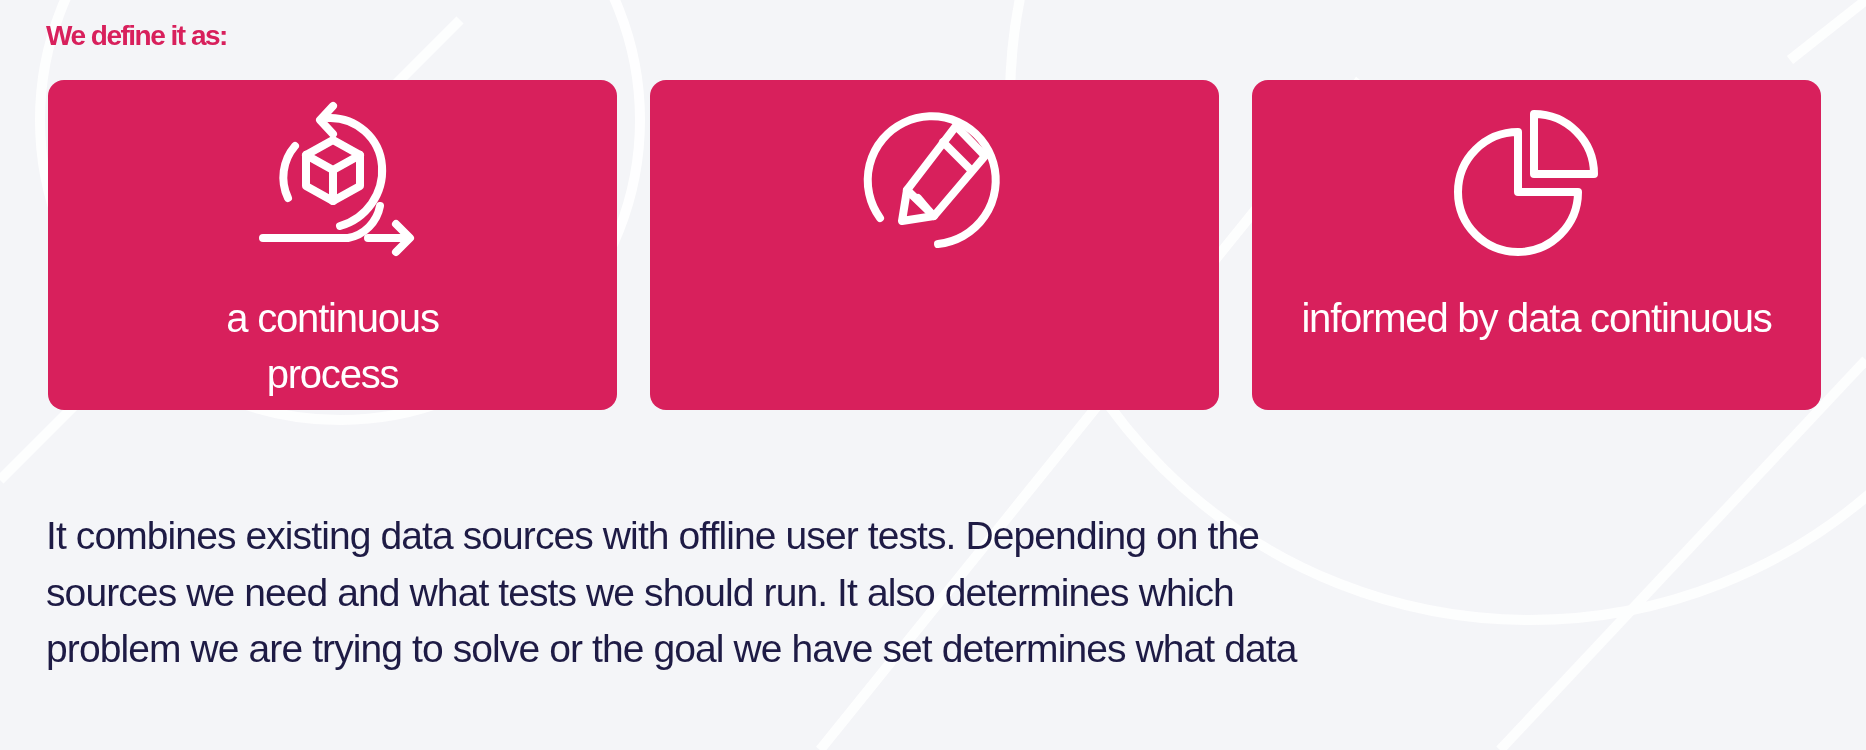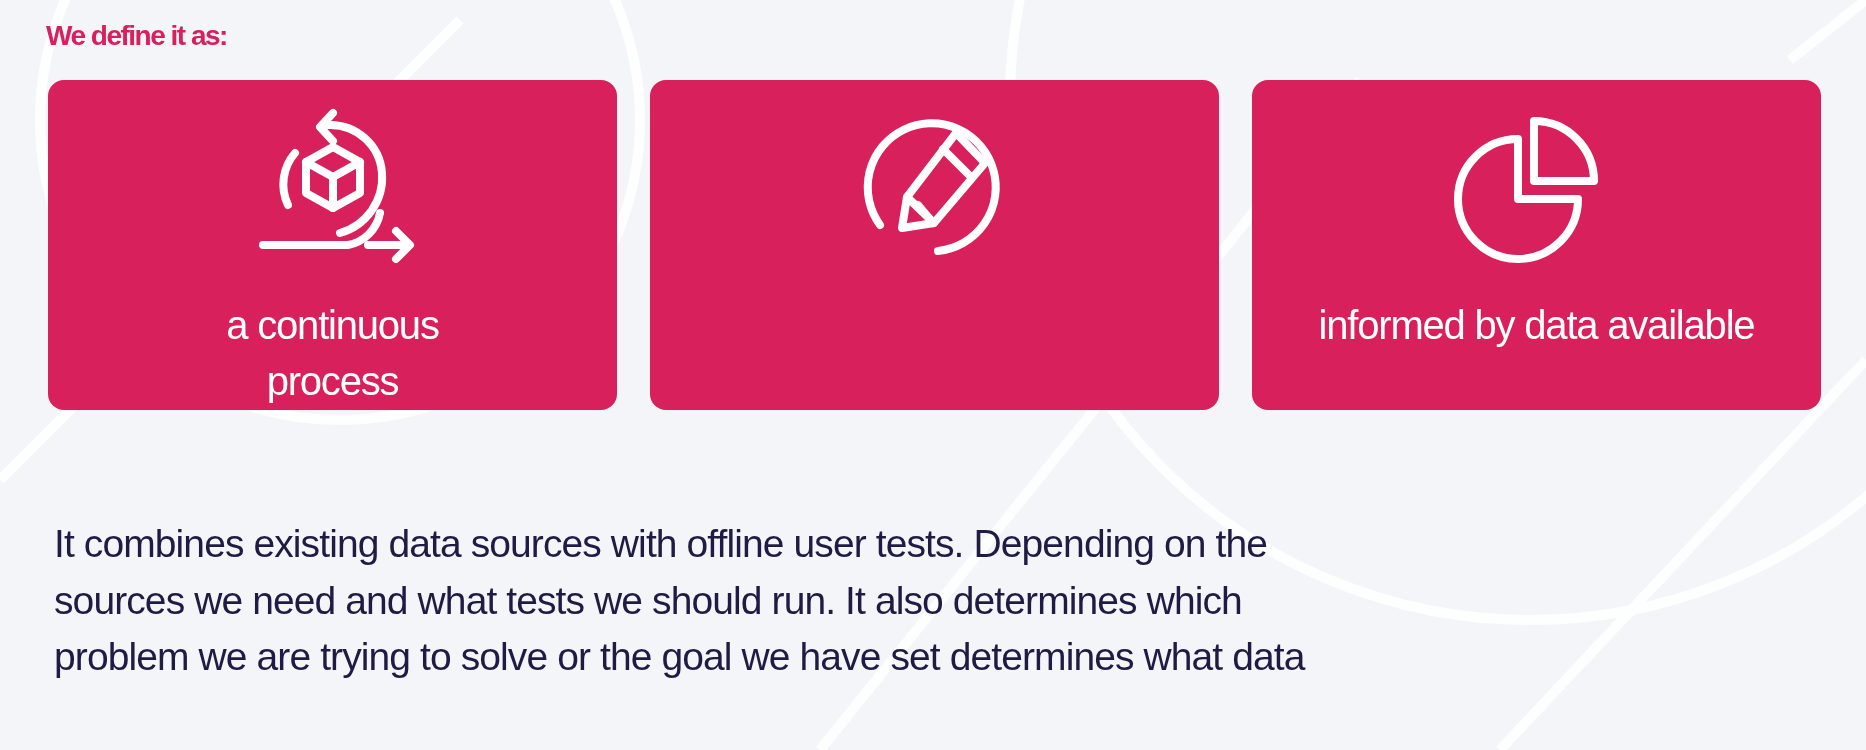--- a/index.html
+++ b/index.html
@@ -11,29 +11,29 @@
     .bg-deco { position: absolute; inset: 0; pointer-events: none; }
     .heading {
       position: absolute; left: 46px; top: 12px; margin: 0;
       font-size: 28px; font-weight: 800; letter-spacing: -1.5px;
       color: #d8205c; line-height: 48px;
     }
     .cards { position: absolute; left: 48px; top: 80px; display: flex; gap: 33px; }
     .card {
       width: 569px; height: 330px; background: #d8205c; border-radius: 16px;
       display: flex; flex-direction: column; align-items: center; box-sizing: border-box;
-      padding-top: 25px;
+      padding-top: 18px;
     }
     .card-icon { width: 170px; height: 170px; display: block; }
     .card-label {
       margin-top: 22px; color: #ffffff; font-size: 40px; font-weight: 500;
       letter-spacing: -1.2px; text-align: center; line-height: 56px;
     }
     .body-text {
-      position: absolute; left: 46px; top: 508px; width: 1480px; margin: 8px;
+      position: absolute; left: 46px; top: 508px; width: 1480px; margin: 0;
       color: #1e1b45; font-size: 39px; font-weight: 500; letter-spacing: -0.9px;
       line-height: 56.5px;
     }
     .line { display: block; white-space: nowrap; }
   </style>
 </head>
 <body>
 
 <svg class="bg-deco" width="1866" height="750" viewBox="0 0 1866 750">
   <g stroke="#ffffff" stroke-width="10" fill="none" opacity="0.9">
@@ -76,21 +76,21 @@
       <line x1="57" y1="92" x2="84" y2="118"></line>
     </svg>
   </div>
 
   <div class="card">
     <svg class="card-icon" viewBox="0 0 170 170" fill="none" stroke="#fff" stroke-width="8" stroke-linecap="round" stroke-linejoin="round">
       <path d="M66 34 A60 60 0 1 0 126 94 L66 94 Z"></path>
       <path d="M82 16 A60 60 0 0 1 142 76 L82 76 Z"></path>
     </svg>
     <div class="card-label">
-      <span class="line">informed by data available</span>
+      <span class="line">informed by data continuous</span>
     </div>
   </div>
 </div>
 
 <p class="body-text">
   <span class="line">It combines existing data sources with offline user tests. Depending on the</span>
   <span class="line">sources we need and what tests we should run. It also determines which</span>
   <span class="line">problem we are trying to solve or the goal we have set determines what data</span>
 </p>
 

